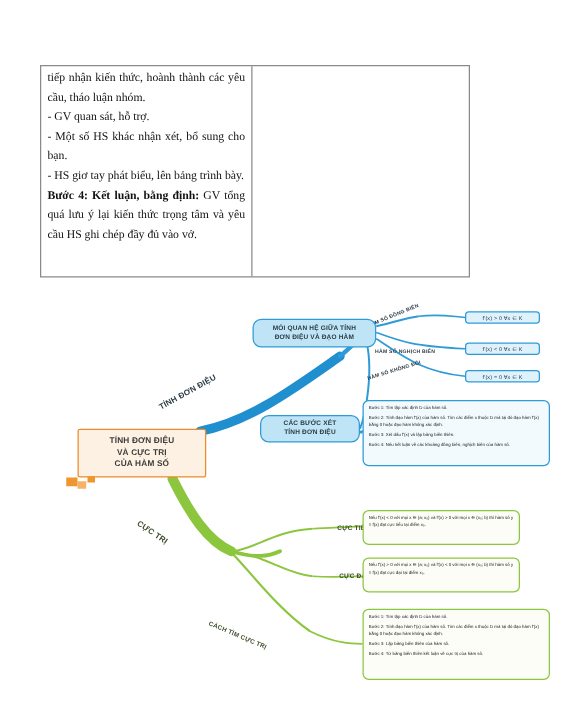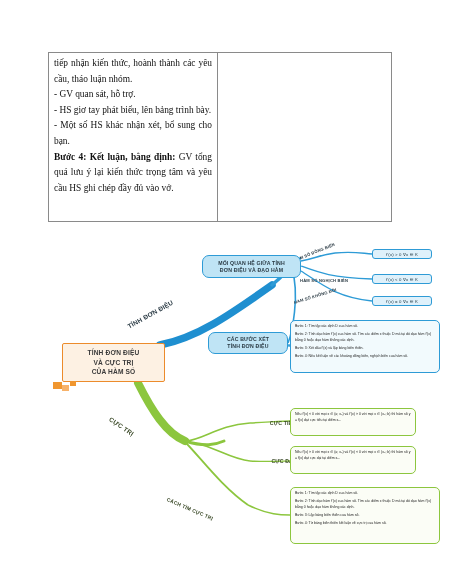--- a/index.html
+++ b/index.html
@@ -3,21 +3,21 @@
 <meta charset="utf-8">
 <style>
   html,body{margin:0;padding:0;}
   body{
     width:450px;height:582px;background:#ffffff;
     font-family:"Liberation Serif",serif;
     overflow:hidden;position:relative;
   }
   
   .doc-table{
-    position:absolute;left:48px;top:52px;width:344px;height:170px;
+    position:absolute;left:32px;top:52px;width:344px;height:170px;
     border:1px solid #8a8a8a;display:flex;box-sizing:border-box;
   }
   .doc-col-left{
     width:169px;box-sizing:border-box;border-right:1px solid #8a8a8a;
     padding:3px 5px 0 5px;
   }
   .doc-col-right{flex:1;}
   .doc-p{
     font-size:9.4px;line-height:15.6px;margin:0;color:#111;
     text-align:justify;text-justify:inter-word;
@@ -94,22 +94,22 @@
   .bl-ctri{left:110px;top:190px;font-size:6.4px;color:#3b4a28;transform:rotate(34deg);}
   .bl-cachtim{left:167px;top:271px;font-size:5px;color:#3b4a28;transform:rotate(23deg);}
 </style>
 </head>
 <body>
 
 <div class="doc-table">
   <div class="doc-col-left">
     <p class="doc-p">tiếp nhận kiến thức, hoành thành các yêu cầu, tháo luận nhóm.</p>
     <p class="doc-p">- GV quan sát, hỗ trợ.</p>
+    <p class="doc-p">- Một số HS khác nhận xét, bổ sung cho bạn.</p>
     <p class="doc-p">- HS giơ tay phát biểu, lên bảng trình bày.</p>
-    <p class="doc-p">- Một số HS khác nhận xét, bổ sung cho bạn.</p>
     <p class="doc-p"><b>Bước 4: Kết luận, bằng định:</b><span> GV tổng quá lưu ý lại kiến thức trọng tâm và yêu cầu HS ghi chép đầy đủ vào vở.</span></p>
   </div>
   <div class="doc-col-right"></div>
 </div>
 
 <div class="mindmap">
 
   <svg width="450" height="357">
 
     <path d="M 160 120 C 200 112 235 86 272 60" stroke="#1f8fd0" stroke-width="7.5" fill="none" stroke-linecap="round"></path>

